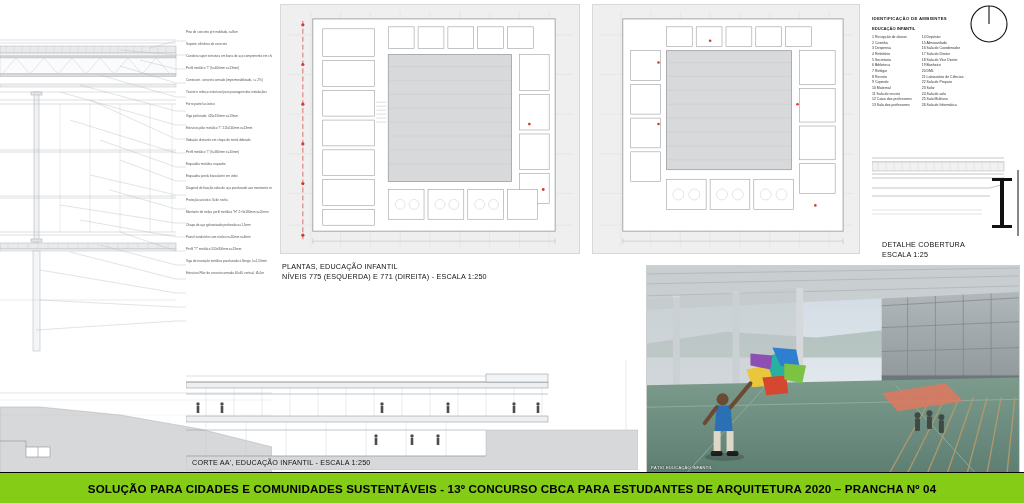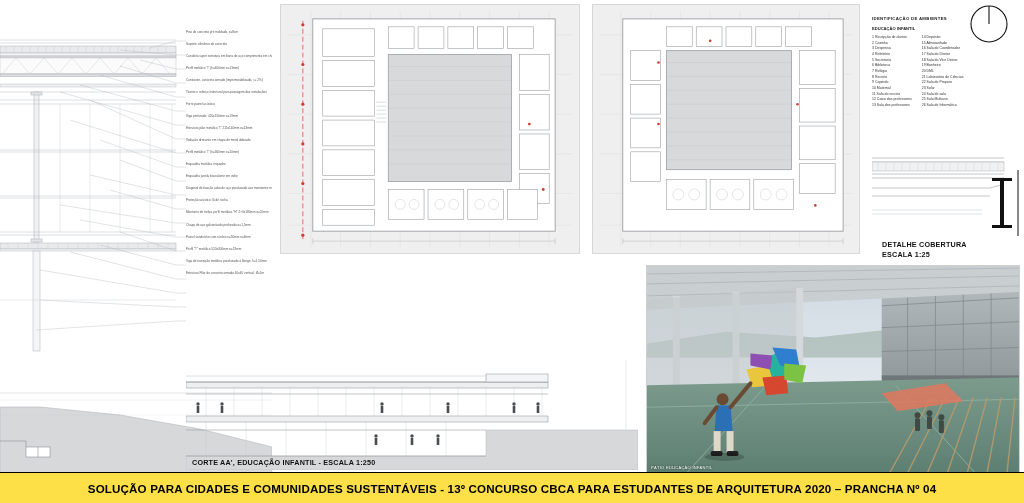--- a/index.html
+++ b/index.html
@@ -1,21 +1,21 @@
 <!DOCTYPE html>
 <html><head>
 <meta charset="utf-8">
 <style>
   html,body{margin:0;padding:0;background:#ffffff;}
   body{width:1024px;height:503px;overflow:hidden;font-family:"Liberation Sans",sans-serif;color:#111;}
   #sheet{position:relative;width:1024px;height:503px;background:#fff;}
 
   
   .panel{position:absolute;box-sizing:border-box;}
-  .cap{position:absolute;font-size:7.2px;font-weight:bold;letter-spacing:.2px;color:#111;line-height:1.35;}
+  .cap{position:absolute;font-size:7.2px;font-weight:normal;letter-spacing:.2px;color:#111;line-height:1.35;}
   .tiny{font-size:3.1px;color:#555;line-height:1.5;white-space:nowrap;}
 
   
   #detail-left{left:0;top:0;width:272px;height:355px;background:#fff;overflow:hidden;}
   #detail-left .dl-art{position:absolute;left:0;top:0;width:272px;height:355px;}
   #detail-left .labels{position:absolute;left:186px;top:30px;width:86px;}
   #detail-left .labels .lbl{position:relative;margin-bottom:7.4px;}
   #detail-left .labels .lbl span{display:block;}
 
   
@@ -40,21 +40,21 @@
 
   
   #section{left:186px;top:360px;width:452px;height:110px;}
 
   
   #render{left:646px;top:265px;width:374px;height:208px;overflow:hidden;border:1px solid #cfcfcf;}
   #render .photo{position:absolute;inset:0;}
   #render .rcap{position:absolute;left:4px;bottom:2px;font-size:4px;color:#fff;letter-spacing:.3px;text-shadow:0 0 2px rgba(0,0,0,.8);}
 
   
-  #footer{position:absolute;left:0;bottom:0;width:1024px;height:30px;border-top:1.4px solid #000;display:flex;align-items:center;justify-content:center;background:#fde047;}
+  #footer{position:absolute;left:0;bottom:0;width:1024px;height:30px;border-top:1.4px solid #000;display:flex;align-items:center;justify-content:center;background:#84cc16;}
   #footer .ftxt{font-size:11.6px;font-weight:bold;letter-spacing:.15px;color:#000;text-align:center;}
 </style>
 </head>
 <body>
 
 <div id="sheet">
 
   <div class="panel" id="detail-left">
     <svg class="dl-art" viewBox="0 0 272 355" preserveAspectRatio="none">
       <g stroke="#b9bdc2" stroke-width="0.5" fill="none">
@@ -433,20 +433,24 @@
         <circle cx="118" cy="36" r="1.3"></circle>
       </g>
       <g stroke="#a7aaad" stroke-width="0.4">
         <line x1="30" y1="238" x2="252" y2="238"></line>
         <line x1="30" y1="235" x2="30" y2="241"></line>
           <line x1="252" y1="235" x2="252" y2="241"></line>
       </g>
     </svg>
   </div>
 
+  <div class="cap" style="left:282px;top:262px;">
+    <div>PLANTAS, EDUCAÇÃO INFANTIL</div>
+    <div>NÍVEIS 775 (ESQUERDA) E 771 (DIREITA) - ESCALA 1:250</div>
+  </div>
 
   <div class="panel" id="legend">
     <div class="lg-title">IDENTIFICAÇÃO DE AMBIENTES</div>
     <div class="lg-sub">EDUCAÇÃO INFANTIL</div>
     <div class="lg-cols">
       <div class="lg-col">
         <div>1 Recepção de alunos</div>
         <div>2 Cozinha</div>
         <div>3 Despensa</div>
         <div>4 Refeitório</div>

